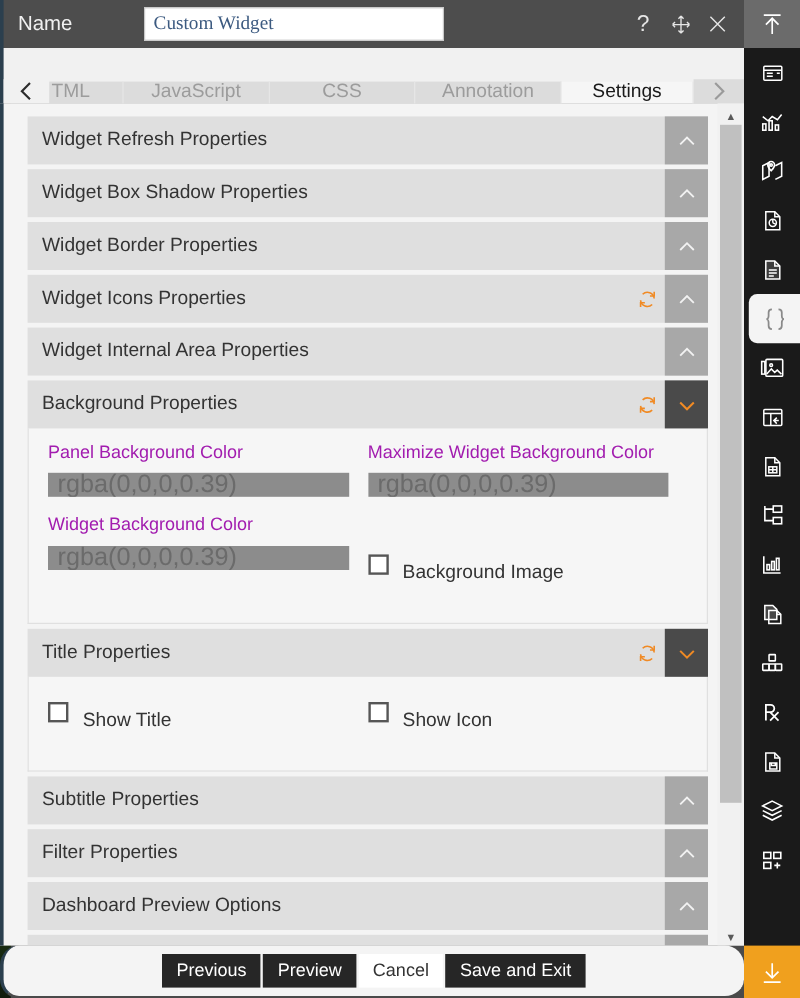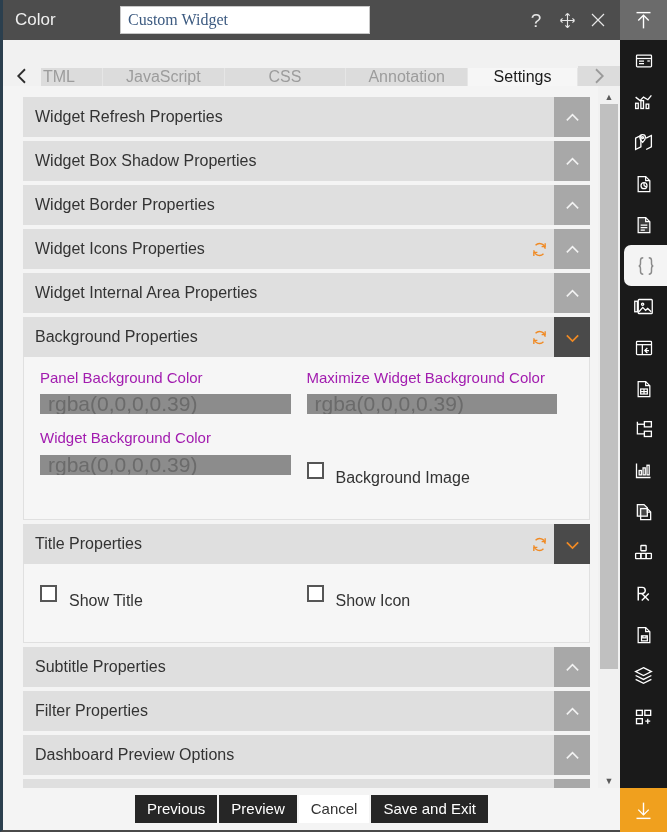--- a/index.html
+++ b/index.html
@@ -250,20 +250,21 @@
   .footer {
     height: 44px;
     background: #f4f4f4;
     display: flex;
     align-items: center;
     justify-content: center;
     gap: 2px;
     flex: none;
     border-left: 3px solid #2b3f4e;
     border-bottom: 2px solid #4a4a4a;
+    border-radius: 16px;
   }
   .btn {
     height: 28px;
     padding: 0 12px;
     font-size: 15px;
     font-family: "Liberation Sans", sans-serif;
     border: none;
     cursor: pointer;
     background: #262626;
     color: #ffffff;
@@ -306,21 +307,21 @@
 </head>
 <body>
 
 <div id="app">
 
   <div class="bg-sliver"></div>
 
   <div class="dialog">
 
     <div class="titlebar">
-      <div class="title-label">Color</div>
+      <div class="title-label">Name</div>
       <input class="name-input" type="text" value="Custom Widget" style="">
       <div class="title-actions">
         <div class="ti">?</div>
         <div class="ti">
           <svg width="17" height="17" viewBox="0 0 24 24" fill="none" stroke="currentColor" stroke-width="1.6">
             <path d="M12 2v20M2 12h20M12 2l-3 3M12 2l3 3M12 22l-3-3M12 22l3-3M2 12l3-3M2 12l3 3M22 12l-3-3M22 12l-3 3"></path>
           </svg>
         </div>
         <div class="ti">
           <svg width="16" height="16" viewBox="0 0 24 24" fill="none" stroke="currentColor" stroke-width="1.8">

